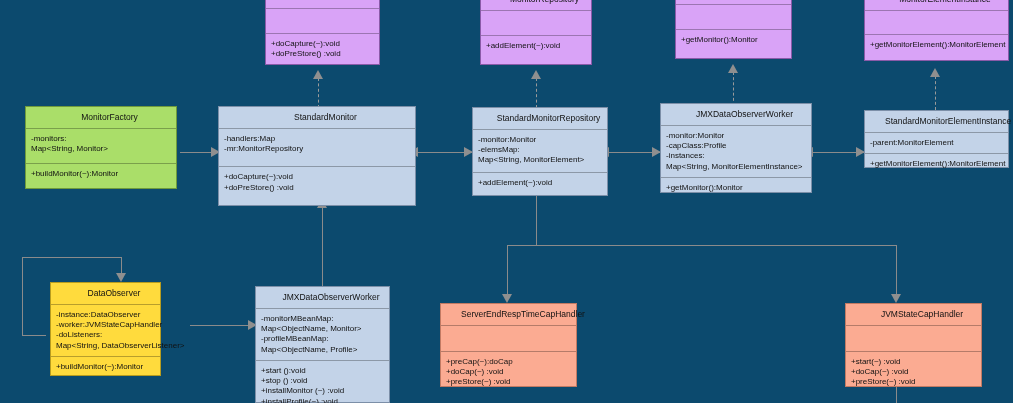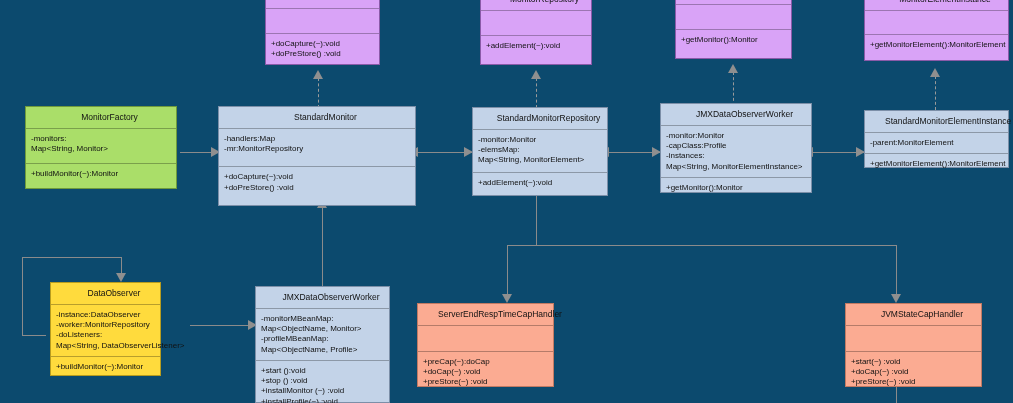--- a/index.html
+++ b/index.html
@@ -247,21 +247,21 @@
     <div class="compartment">
       <div class="line">+getMonitorElement():MonitorElement</div>
     </div>
   </div>
 
   <div class="uml-class c-yellow" style="left:50px; top:282px; width:111px; height:94px;">
     <div class="hdr">DataObserver</div>
     <div class="sep"></div>
     <div class="compartment">
       <div class="line">-instance:DataObserver</div>
-      <div class="line">-worker:MonitorRepository</div>
+      <div class="line">-worker:JVMStateCapHandler</div>
       <div class="line">-doListeners:</div>
       <div class="line">Map&lt;String, DataObserverListener&gt;</div>
     </div>
     <div class="sep"></div>
     <div class="compartment">
       <div class="line">+buildMonitor(~):Monitor</div>
     </div>
   </div>
 
   <div class="uml-class c-blue" style="left:255px; top:286px; width:135px; height:117px;">
@@ -275,21 +275,21 @@
     </div>
     <div class="sep"></div>
     <div class="compartment">
       <div class="line">+start ():void</div>
       <div class="line">+stop () :void</div>
       <div class="line">+installMonitor (~) :void</div>
       <div class="line">+installProfile(~) :void</div>
     </div>
   </div>
 
-  <div class="uml-class c-salmon" style="left:417px; top:303px; width:137px; height:84px;">
+  <div class="uml-class c-salmon" style="left:440px; top:303px; width:137px; height:84px;">
     <div class="hdr">ServerEndRespTimeCapHandler</div>
     <div class="sep"></div>
     <div class="compartment" style="min-height:15px;"></div>
     <div class="sep"></div>
     <div class="compartment">
       <div class="line">+preCap(~):doCap</div>
       <div class="line">+doCap(~) :void</div>
       <div class="line">+preStore(~) :void</div>
     </div>
   </div>

